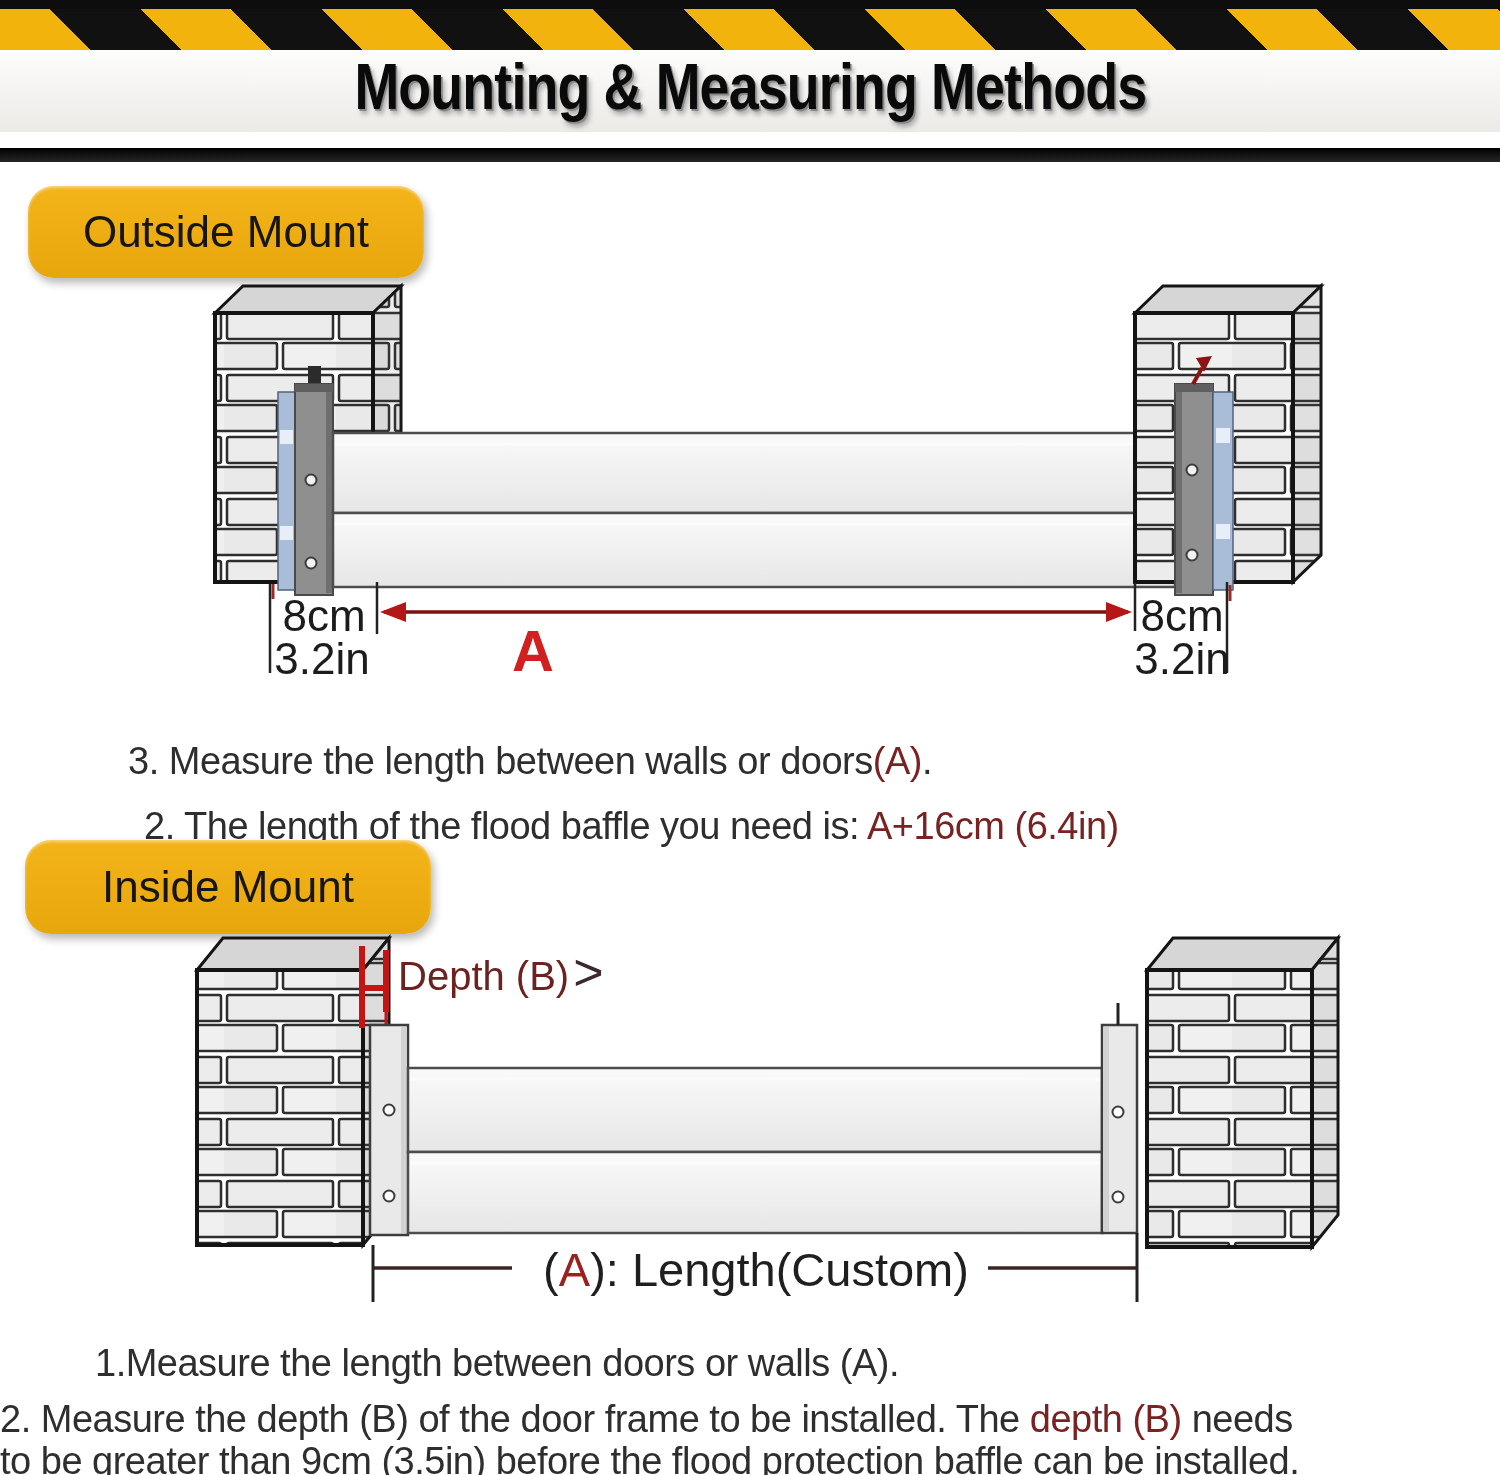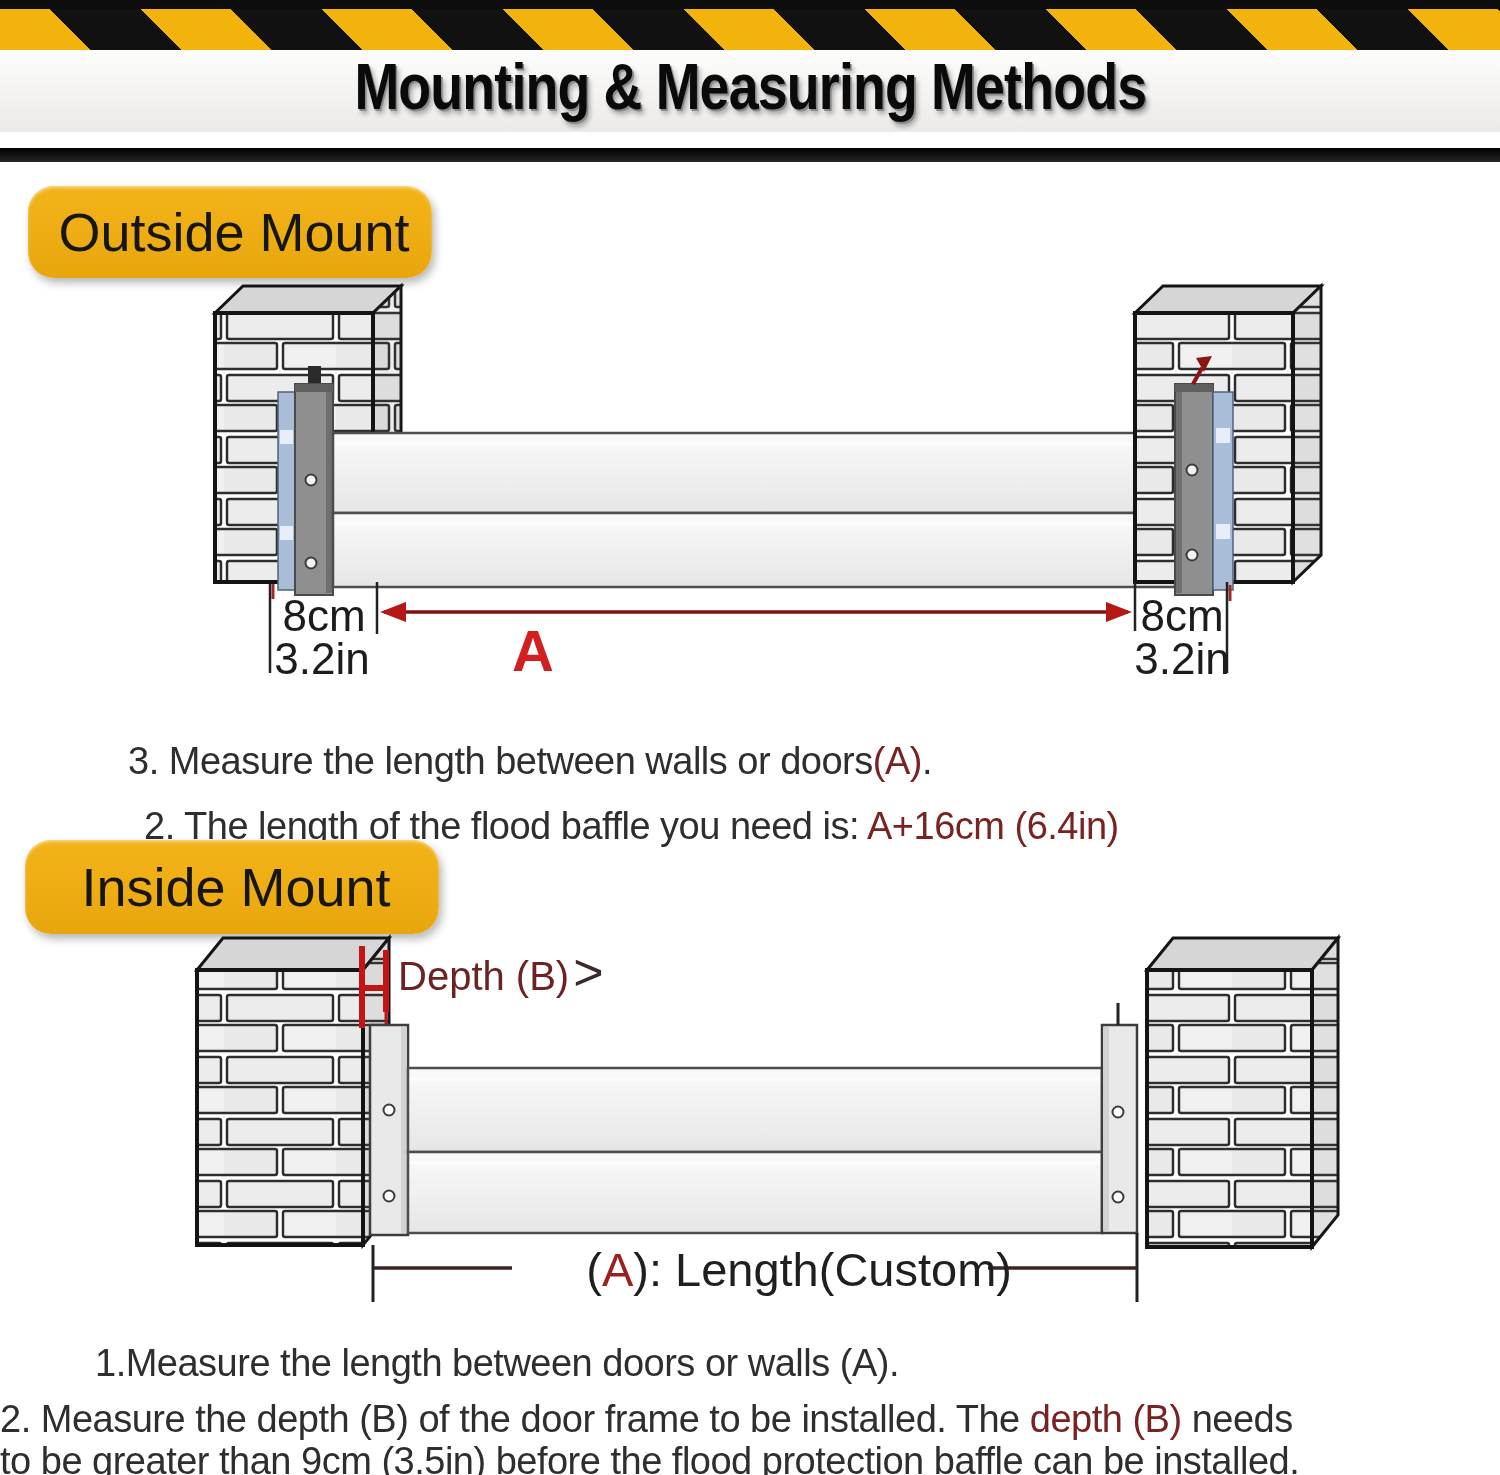--- a/index.html
+++ b/index.html
@@ -17,34 +17,34 @@
               display:flex;align-items:flex-start;justify-content:center;}
   .title-band .t{display:inline-block;transform:scaleX(.84);transform-origin:center;
                  font-size:64px;font-weight:700;letter-spacing:-1px;color:#0a0a0a;
                  text-shadow:2px 2px 0 #8a8a8a,4px 5px 6px rgba(0,0,0,.30);white-space:nowrap;}
   .bar{left:0;top:148px;width:1500px;height:14px;background:linear-gradient(#000,#262626);}
 
   
   .badge{background:linear-gradient(#f3b41a,#e7a60c);border-radius:26px;
          display:flex;align-items:center;justify-content:center;
          box-shadow:3px 5px 8px rgba(0,0,0,.28), inset 0 2px 3px rgba(255,255,255,.45);
-         color:#161616;font-size:54px;white-space:nowrap;padding-left:8px;}
+         color:#161616;font-size:44px;white-space:nowrap;}
   .badge-outside{left:28px;top:186px;width:396px;height:92px;}
   .badge-inside{left:25px;top:840px;width:406px;height:94px;align-items:center;}
 
   
   .dim{font-size:44px;color:#1c1c1c;line-height:1;text-align:center;white-space:nowrap;}
   .span-label{display:flex;align-items:baseline;white-space:nowrap;line-height:1;}
   .span-label .letter{font-size:58px;font-weight:700;color:#d21f1f;}
   .span-label .rest{font-size:46px;color:#2b2b2b;}
   .depth-label{display:flex;align-items:baseline;white-space:nowrap;line-height:1;}
   .depth-label .d1{font-size:40px;color:#6d2222;}
   .depth-label .d2{font-size:52px;color:#3a2a2a;padding:0 4px;}
   .depth-label .d3{font-size:52px;color:#8c2121;}
-  .len-label{font-size:47px;color:#1f1f1f;text-align:right;line-height:1;white-space:nowrap;}
+  .len-label{font-size:47px;color:#1f1f1f;text-align:center;line-height:1;white-space:nowrap;}
   .len-label .la{color:#9b2020;}
 
   
   .instr{font-size:38px;color:#2e2e2e;line-height:1;white-space:nowrap;letter-spacing:-.5px;}
   .instr .mr{color:#7a2121;}
   .center{width:1276px;text-align:center;}
 </style>
 </head>
 <body>
 

